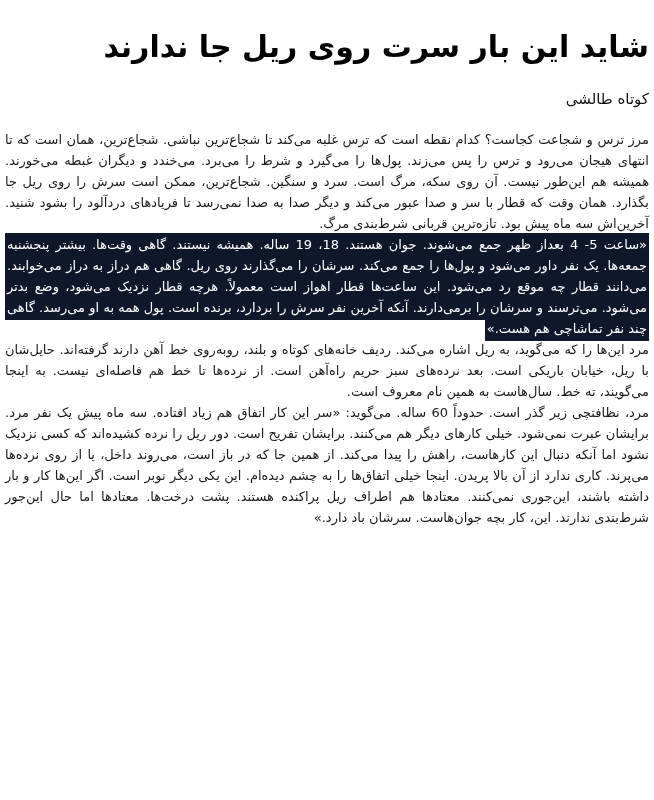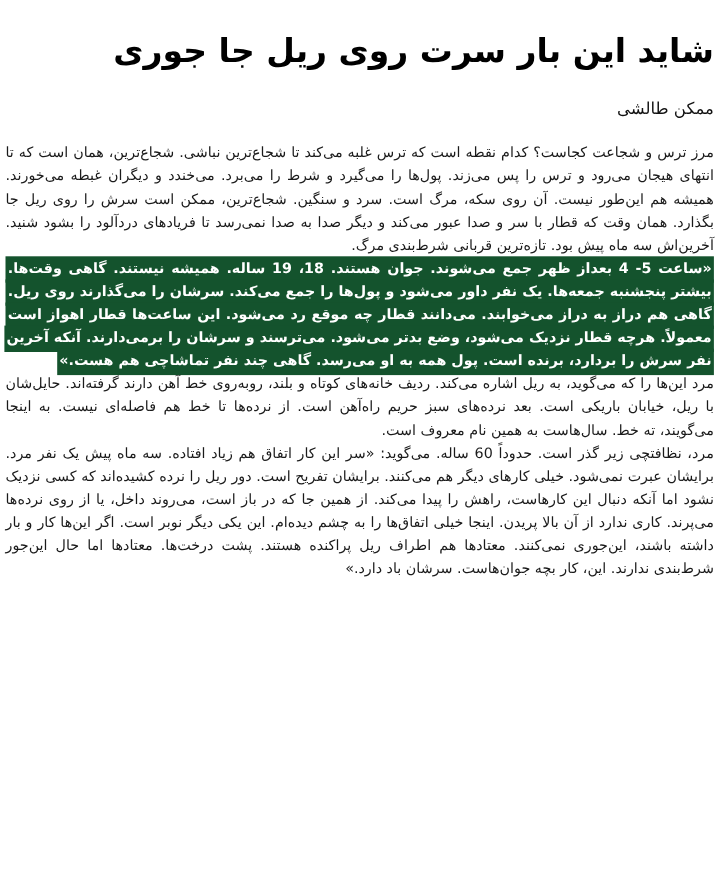--- a/index.html
+++ b/index.html
@@ -45,37 +45,36 @@
   }
   .para {
     font-size: 13px;
     line-height: 21px;
     text-align: justify;
     text-justify: inter-word;
     margin: 0;
     color: #1a1a1a;
   }
   .para .selection {
-    background: #14532d;
+    background: #0f172a;
     color: #ffffff;
     padding: 4px 2px 5px 2px;
     -webkit-box-decoration-break: clone;
     box-decoration-break: clone;
-    font-weight: bold;
   }
 </style>
 </head>
 <body>
 
 <div class="article">
 
 
-  <h1 class="headline">شاید این بار سرت روی ریل جا جوری</h1>
+  <h1 class="headline">شاید این بار سرت روی ریل جا ندارند</h1>
 
-  <div class="byline">ممکن طالشی</div>
+  <div class="byline">کوتاه طالشی</div>
 
   <div class="body-text">
 
     <p class="para">مرز ترس و شجاعت کجاست؟ کدام نقطه است که ترس غلبه می‌کند تا شجاع‌ترین نباشی. شجاع‌ترین، همان است که تا انتهای هیجان می‌رود و ترس را پس می‌زند. پول‌ها را می‌گیرد و شرط را می‌برد. می‌خندد و دیگران غبطه می‌خورند. همیشه هم این‌طور نیست. آن روی سکه، مرگ است. سرد و سنگین. شجاع‌ترین، ممکن است سرش را روی ریل جا بگذارد. همان وقت که قطار با سر و صدا عبور می‌کند و دیگر صدا به صدا نمی‌رسد تا فریادهای دردآلود را بشود شنید. آخرین‌اش سه ماه پیش بود. تازه‌ترین قربانی شرط‌بندی مرگ.</p>
 
     <p class="para"><span class="selection">«ساعت 5- 4 بعداز ظهر جمع می‌شوند. جوان هستند. 18، 19 ساله. همیشه نیستند. گاهی وقت‌ها. بیشتر پنجشنبه جمعه‌ها. یک نفر داور می‌شود و پول‌ها را جمع می‌کند. سرشان را می‌گذارند روی ریل. گاهی هم دراز به دراز می‌خوابند. می‌دانند قطار چه موقع رد می‌شود. این ساعت‌ها قطار اهواز است معمولاً. هرچه قطار نزدیک می‌شود، وضع بدتر می‌شود. می‌ترسند و سرشان را برمی‌دارند. آنکه آخرین نفر سرش را بردارد، برنده است. پول همه به او می‌رسد. گاهی چند نفر تماشاچی هم هست.»</span></p>
 
     <p class="para">مرد این‌ها را که می‌گوید، به ریل اشاره می‌کند. ردیف خانه‌های کوتاه و بلند، روبه‌روی خط آهن دارند گرفته‌اند. حایل‌شان با ریل، خیابان باریکی است. بعد نرده‌های سبز حریم راه‌آهن است. از نرده‌ها تا خط هم فاصله‌ای نیست. به اینجا می‌گویند، ته خط. سال‌هاست به همین نام معروف است.</p>
 
     <p class="para">مرد، نظافتچی زیر گذر است. حدوداً 60 ساله. می‌گوید: «سر این کار اتفاق هم زیاد افتاده. سه ماه پیش یک نفر مرد. برایشان عبرت نمی‌شود. خیلی کارهای دیگر هم می‌کنند. برایشان تفریح است. دور ریل را نرده کشیده‌اند که کسی نزدیک نشود اما آنکه دنبال این کارهاست، راهش را پیدا می‌کند. از همین جا که در باز است، می‌روند داخل، یا از روی نرده‌ها می‌پرند. کاری ندارد از آن بالا پریدن. اینجا خیلی اتفاق‌ها را به چشم دیده‌ام. این یکی دیگر نوبر است. اگر این‌ها کار و بار داشته باشند، این‌جوری نمی‌کنند. معتادها هم اطراف ریل پراکنده هستند. پشت درخت‌ها. معتادها اما حال این‌جور شرط‌بندی ندارند. این، کار بچه جوان‌هاست. سرشان باد دارد.»</p>

